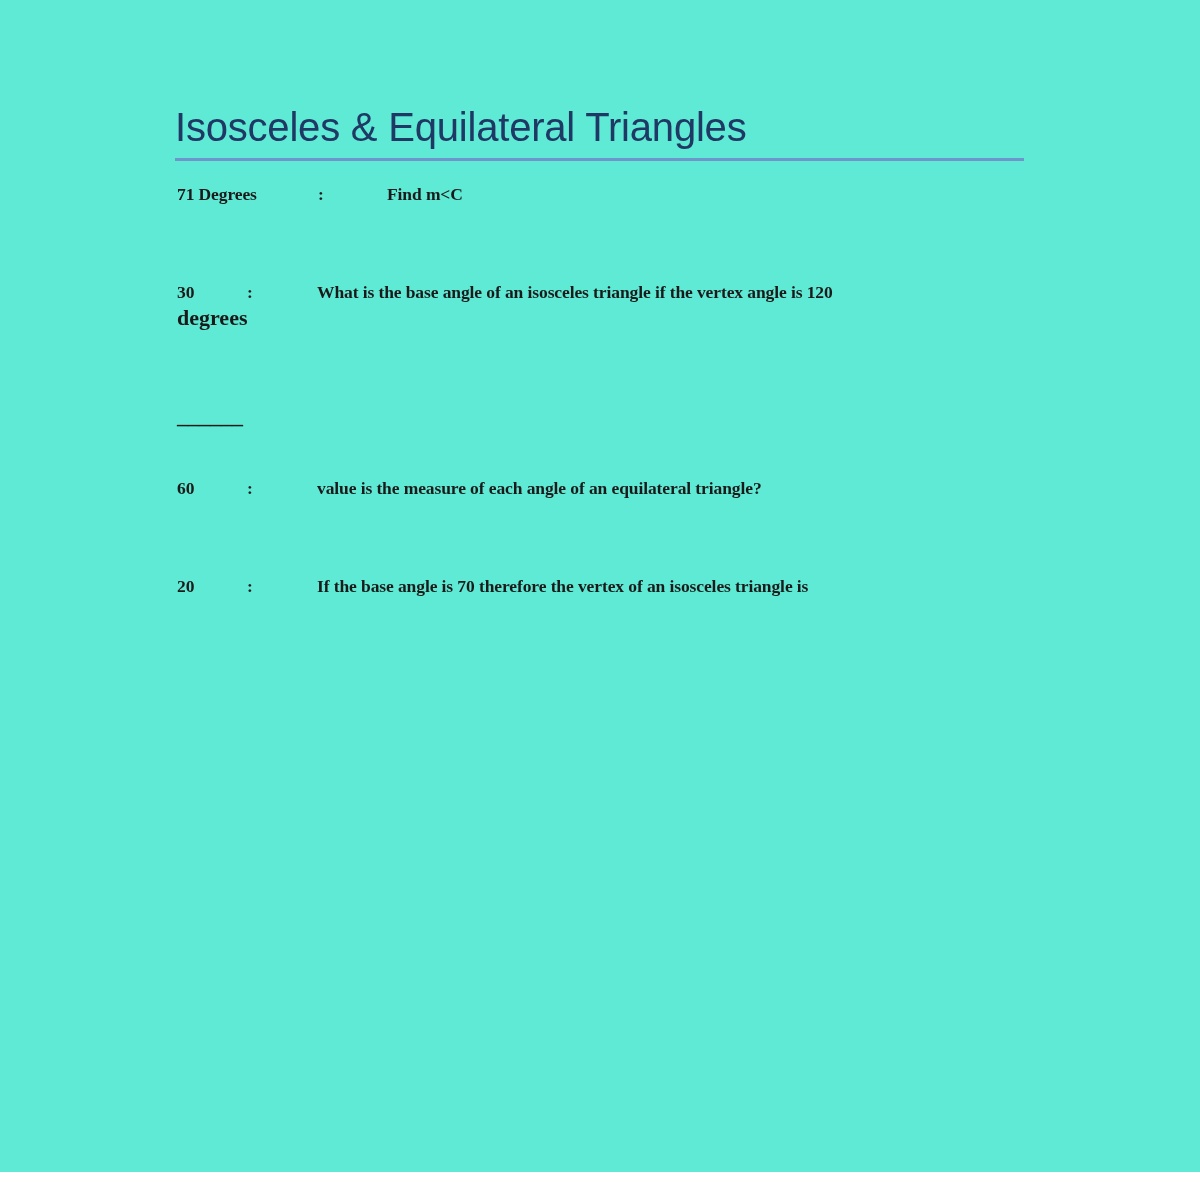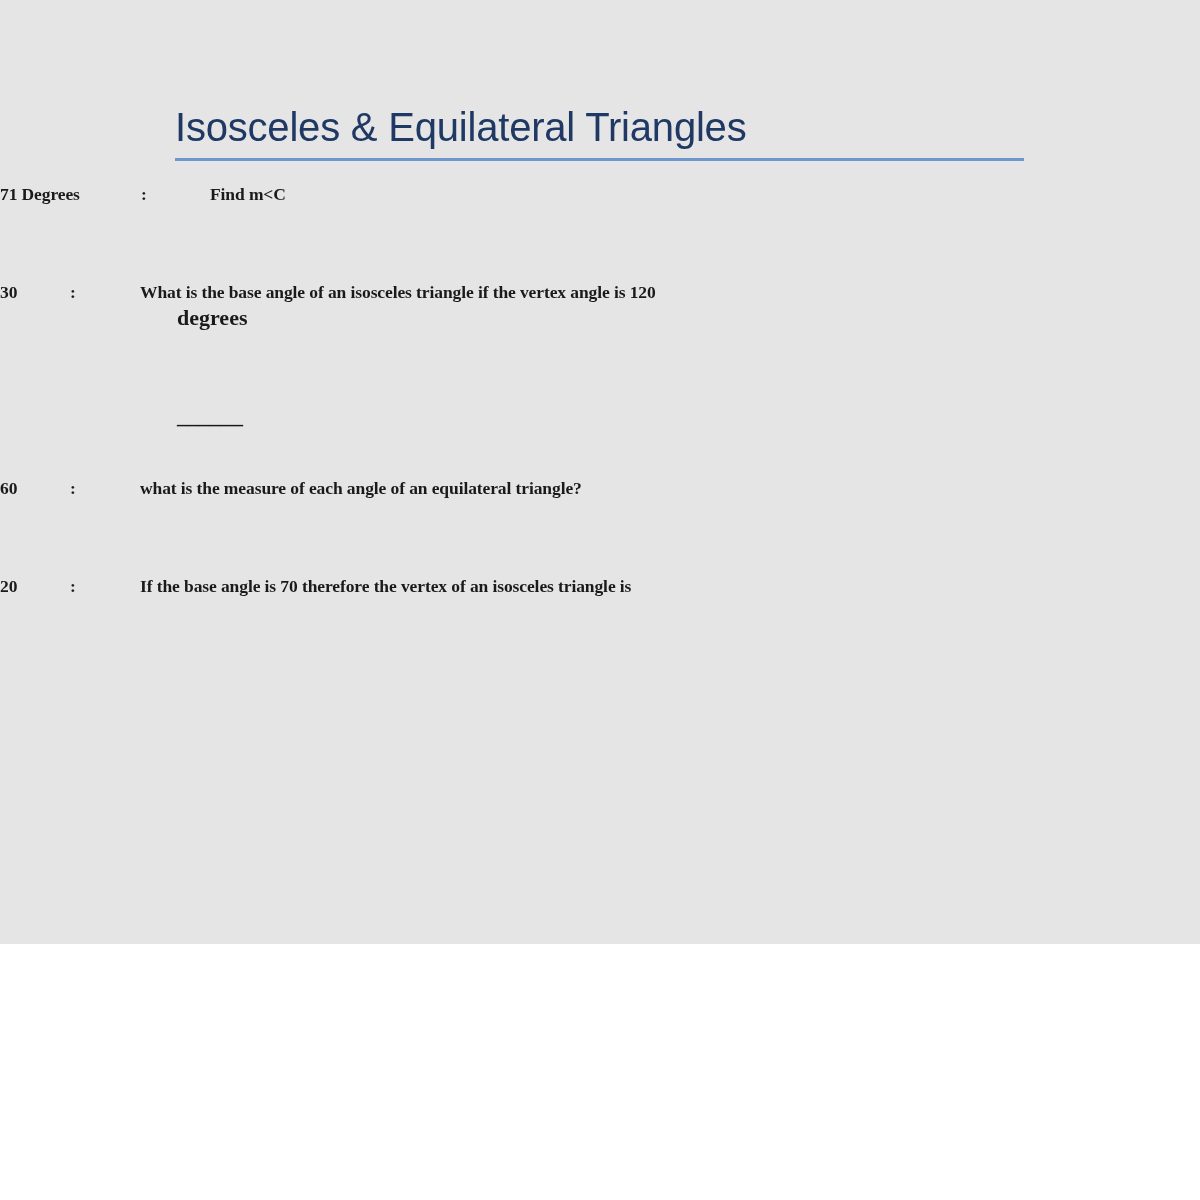--- a/index.html
+++ b/index.html
@@ -13,22 +13,22 @@
     font-family: "Liberation Serif", "DejaVu Serif", serif;
     overflow: hidden;
     position: relative;
   }
 
   .page {
     position: absolute;
     left: 0;
     top: 0;
     width: 1200px;
-    height: 944px;
-    background: #e5e5e5;
+    height: 1172px;
+    background: #5eead4;
   }
 
   
   .doc-title {
     position: absolute;
     left: 175px;
     top: 106px;
     width: 860px;
     font-family: "Liberation Sans", "DejaVu Sans", sans-serif;
     font-size: 40px;
@@ -52,20 +52,21 @@
   .qa-list {
     position: absolute;
     left: 0;
     top: 182px;
     width: 1200px;
   }
 
   .qa-row {
     position: relative;
     height: 98px;
+    padding-left: 177px;
     padding-right: 165px;
     box-sizing: border-box;
   }
 
   .qa-line {
     position: relative;
     font-size: 17.5px;
     font-weight: bold;
     color: #1a1a1a;
     line-height: 25px;
@@ -125,20 +126,20 @@
         <div class="qa-line"><span class="qa-answer">71 Degrees</span><span class="qa-colon">:</span><span class="qa-question">Find m&lt;C</span></div>
       </div>
       <div class="qa-row tabs-narrow two-line">
         <div class="qa-line"><span class="qa-answer">30</span><span class="qa-colon">:</span><span class="qa-question">What is the base angle of an isosceles triangle if the vertex angle is 120</span></div>
         <div class="qa-cont-inner">degrees</div>
       </div>
       <div class="qa-row tabs-narrow two-line">
         <div class="qa-cont-inner blank-fill">______</div>
       </div>
       <div class="qa-row tabs-narrow">
-        <div class="qa-line"><span class="qa-answer">60</span><span class="qa-colon">:</span><span class="qa-question">what is the measure of each angle of an equilateral triangle?</span></div>
+        <div class="qa-line"><span class="qa-answer">60</span><span class="qa-colon">:</span><span class="qa-question">value is the measure of each angle of an equilateral triangle?</span></div>
       </div>
       <div class="qa-row tabs-narrow">
         <div class="qa-line"><span class="qa-answer">20</span><span class="qa-colon">:</span><span class="qa-question">If the base angle is 70 therefore the vertex of an isosceles triangle is</span></div>
       </div>
     </div>
 
 </div>
 
 </body></html>

